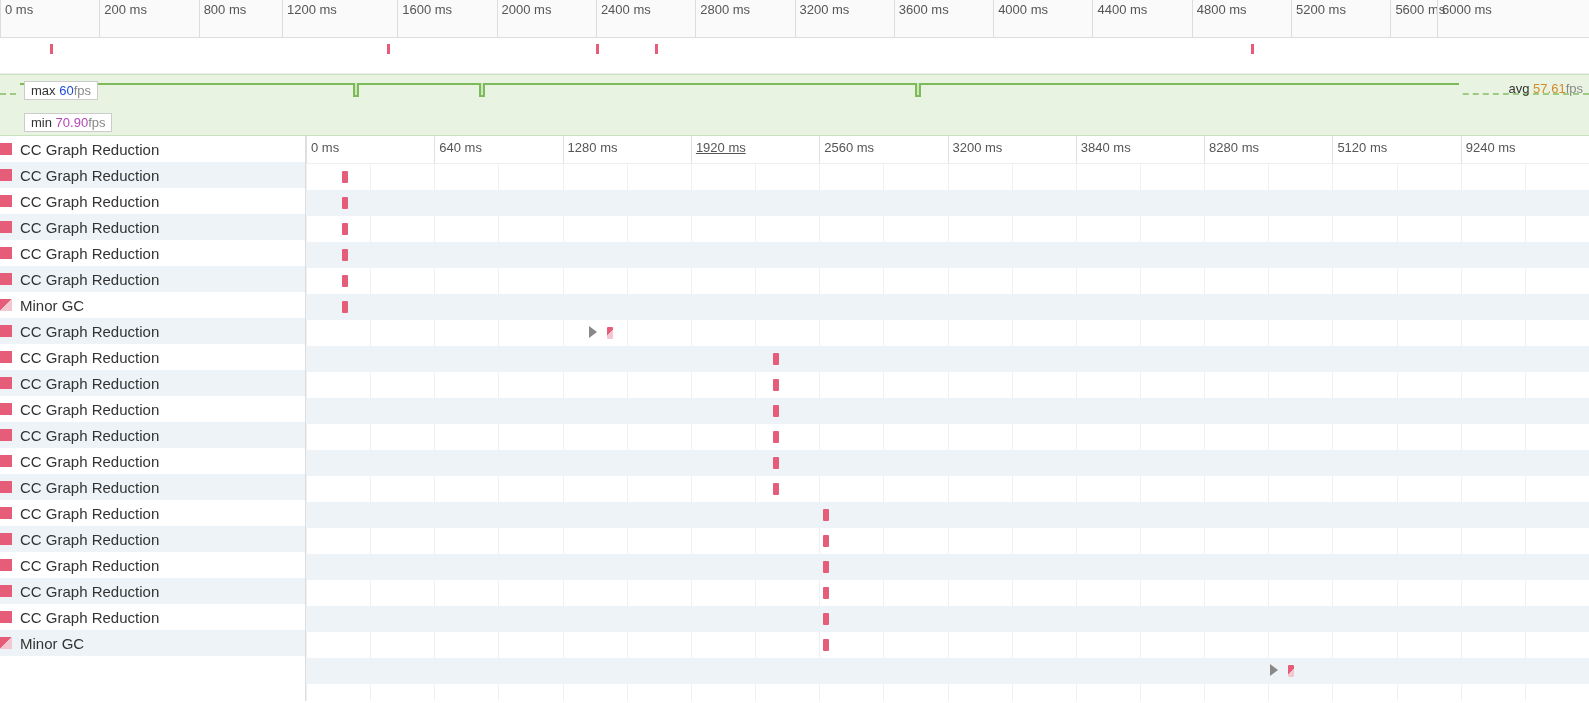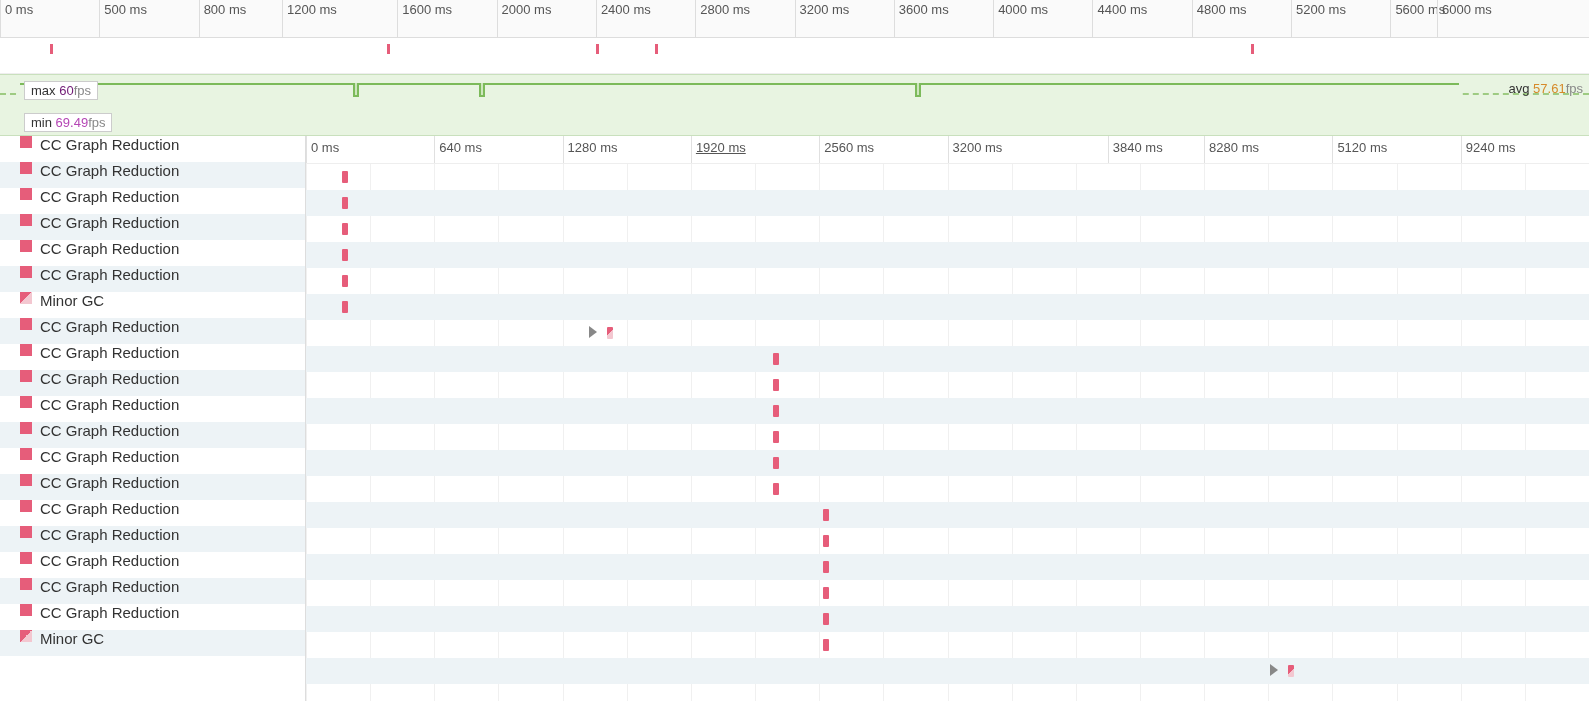--- a/index.html
+++ b/index.html
@@ -88,21 +88,21 @@
   .fps-badge {
     position: absolute;
     background: #fff;
     border: 1px solid #ccc;
     padding: 1px 6px;
     font-size: 13px;
     white-space: nowrap;
   }
   .fps-badge.max { left: 24px; top: 6px; }
   .fps-badge.min { left: 24px; top: 38px; }
-  .fps-badge .green { color: #701a75; }
+  .fps-badge .green { color: #1d4ed8; }
   .fps-badge .purple { color: #b546b5; }
   .fps-badge .grey { color: #888; }
   .fps-right {
     position: absolute;
     right: 6px;
     top: 6px;
     font-size: 13px;
     color: #333;
   }
   .fps-right .orange { color: #d68a2a; }
@@ -122,23 +122,23 @@
   .records-header {
     padding: 4px 6px;
     font-size: 14px;
     letter-spacing: 0.5px;
     color: #333;
     height: 28px;
     line-height: 20px;
   }
   .record-row {
     display: flex;
-    align-items: flex-start;
+    align-items: center;
     height: 26px;
-    padding-left: 20px;
+    padding-left: 0;
     font-size: 15px;
   }
   .record-swatch {
     width: 12px;
     height: 12px;
     margin-right: 8px;
     flex-shrink: 0;
   }
   .swatch-red { background: #e65d7a; }
   .swatch-minor {
@@ -199,21 +199,21 @@
     border-bottom: 6px solid transparent;
     border-left: 8px solid #888;
     cursor: pointer;
   }
 </style>
 </head>
 <body>
 
 <div class="overview-ruler" id="overview-ruler">
     <div class="tick" style="left: 0px;">0 ms</div>
-    <div class="tick" style="left: 99.3125px;">500 ms</div>
+    <div class="tick" style="left: 99.3125px;">200 ms</div>
     <div class="tick" style="left: 198.625px;">800 ms</div>
     <div class="tick" style="left: 282px;">1200 ms</div>
     <div class="tick" style="left: 397.25px;">1600 ms</div>
     <div class="tick" style="left: 496.562px;">2000 ms</div>
     <div class="tick" style="left: 595.875px;">2400 ms</div>
     <div class="tick" style="left: 695.188px;">2800 ms</div>
     <div class="tick" style="left: 794.5px;">3200 ms</div>
     <div class="tick" style="left: 893.812px;">3600 ms</div>
     <div class="tick" style="left: 993.125px;">4000 ms</div>
     <div class="tick" style="left: 1092.44px;">4400 ms</div>
@@ -238,21 +238,21 @@
       <div class="fps-dip" style="left: 352.769px;"></div>
       <div class="fps-dip" style="left: 478.681px;"></div>
       <div class="fps-dip" style="left: 914.878px;"></div>
     </div>
   <div class="fps-badge max">
     <span>max</span>
     <span class="green">60</span><span class="grey">fps</span>
   </div>
   <div class="fps-badge min">
     <span>min</span>
-    <span class="purple">69.49</span><span class="grey">fps</span>
+    <span class="purple">70.90</span><span class="grey">fps</span>
   </div>
   <div class="fps-right">
     <span>avg</span>
     <span class="orange">57.61</span><span class="grey">fps</span>
   </div>
 </div>
 
 <div class="split">
   <div class="records-col">
     <div id="record-list">
@@ -339,21 +339,21 @@
       </div>
   </div>
   <div class="waterfall-col">
     <div class="waterfall-ruler" id="waterfall-ruler">
         <div class="tick" style="left: 0px;">0 ms</div>
         <div class="tick" style="left: 128.3px;">640 ms</div>
         <div class="tick" style="left: 256.6px;">1280 ms</div>
         <div class="tick" style="left: 384.9px; text-decoration: underline;">1920 ms</div>
         <div class="tick" style="left: 513.2px;">2560 ms</div>
         <div class="tick" style="left: 641.5px;">3200 ms</div>
-        <div class="tick" style="left: 769.8px; margin-left: 32px;">3840 ms</div>
+        <div class="tick" style="left: 769.8px;">3840 ms</div>
         <div class="tick" style="left: 898.1px;">8280 ms</div>
         <div class="tick" style="left: 1026.4px;">5120 ms</div>
         <div class="tick" style="left: 1154.7px;">9240 ms</div>
       </div>
     <div id="waterfall-gridlines">
         <div class="waterfall-gridline" style="left: 0px;"></div>
         <div class="waterfall-gridline" style="left: 64.15px;"></div>
         <div class="waterfall-gridline" style="left: 128.3px;"></div>
         <div class="waterfall-gridline" style="left: 192.45px;"></div>
         <div class="waterfall-gridline" style="left: 256.6px;"></div>

